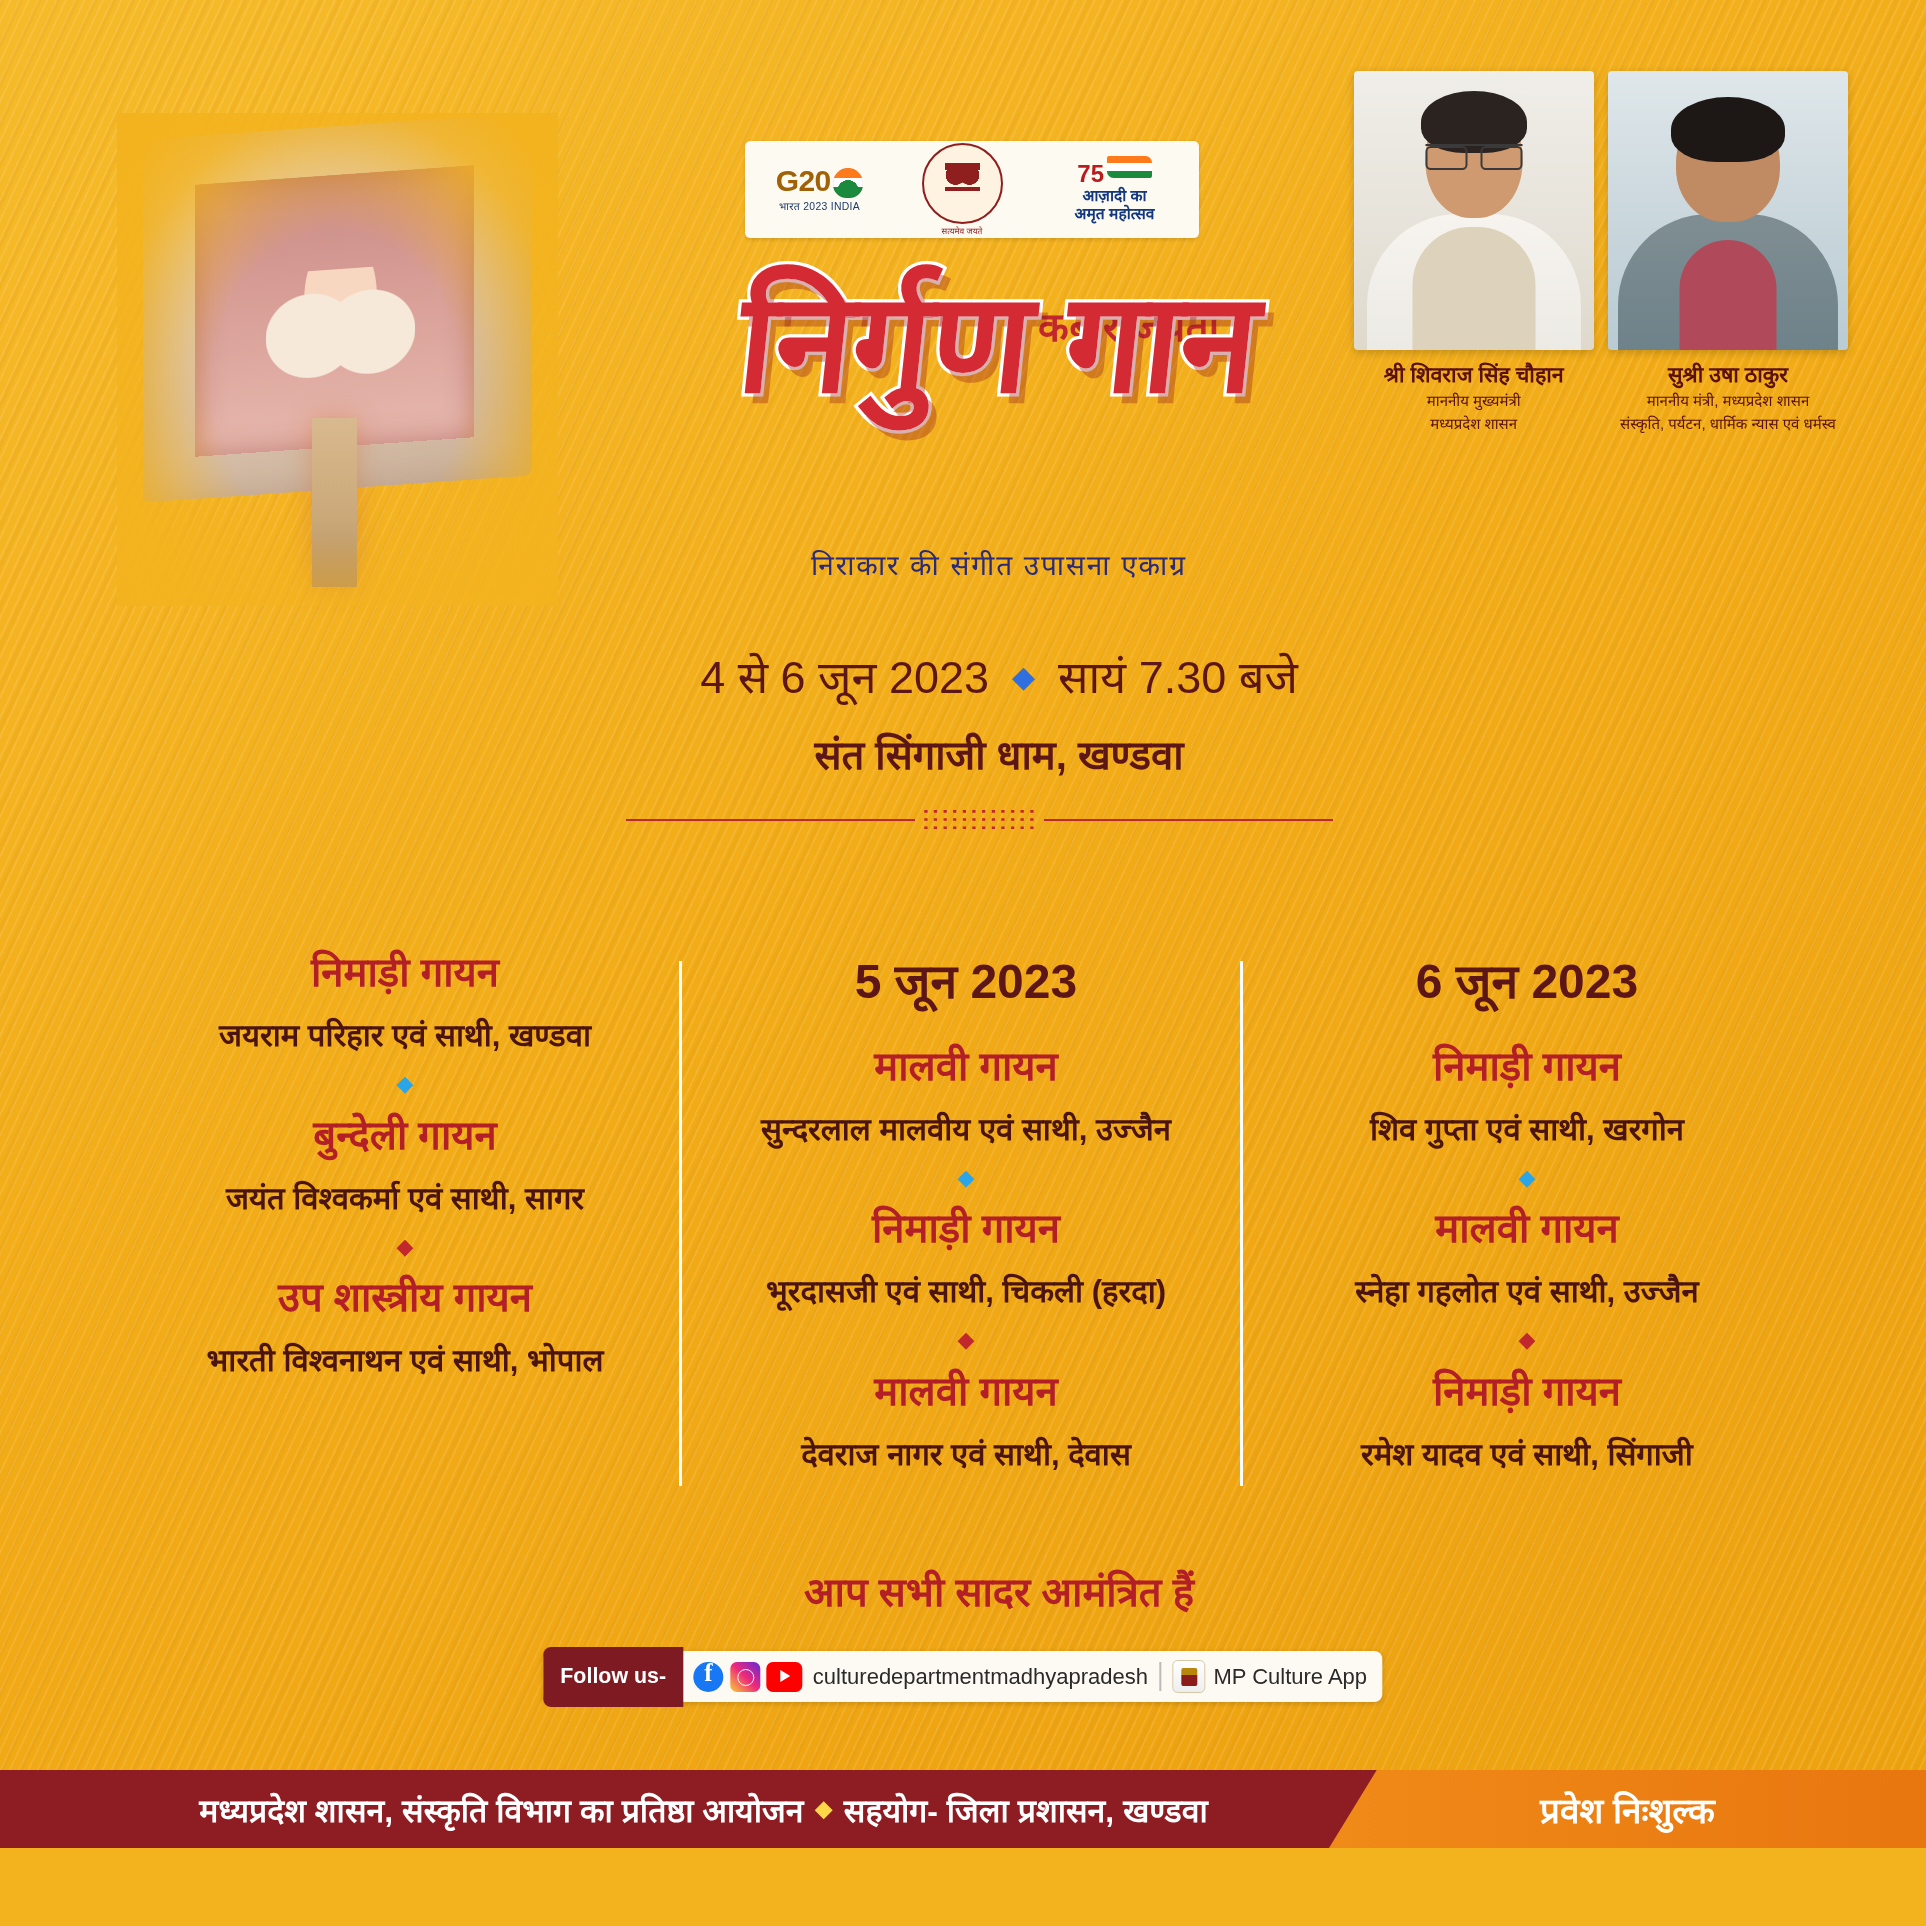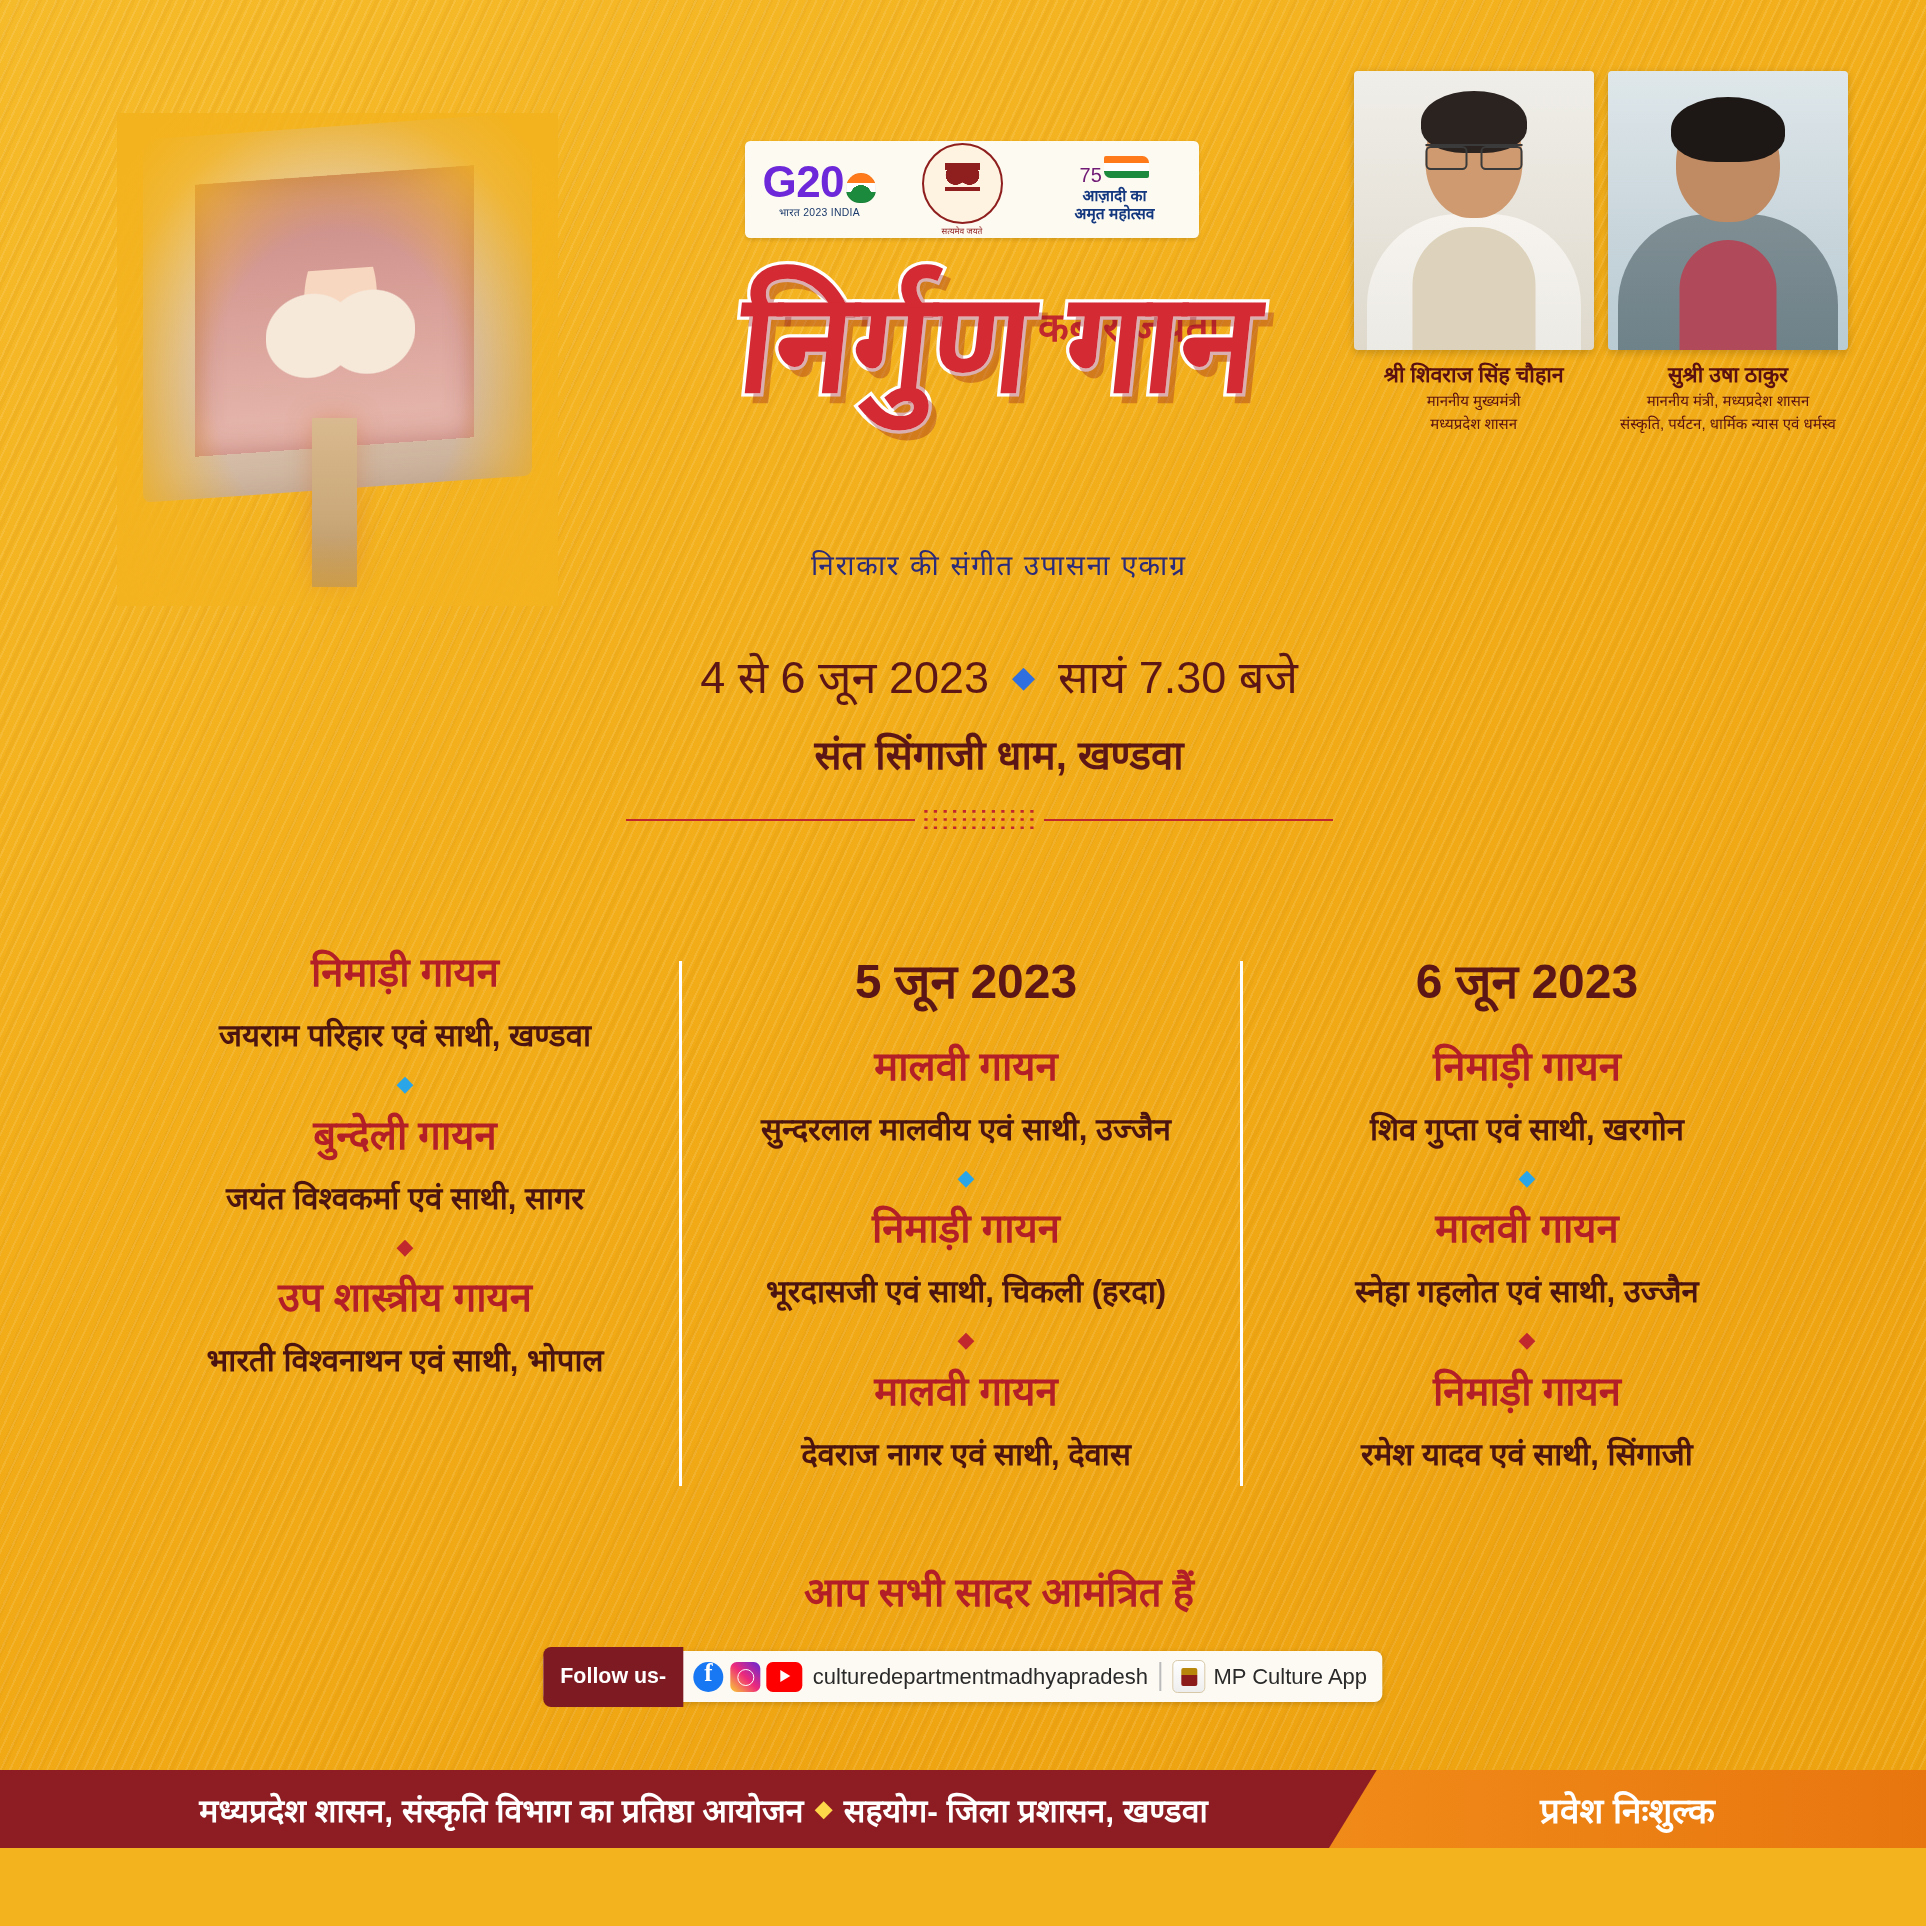--- a/index.html
+++ b/index.html
@@ -54,24 +54,24 @@
     justify-content: center;
     font-size: 9.7px;
     color: #333;
   }
   .g20 {
     position: relative;
     width: 123px;
     text-align: center;
   }
   .g20 .g20top {
-    font-size: 44px;
+    font-size: 30px;
     font-weight: 700;
     letter-spacing: -0.6px;
-    color: #6d28d9;
+    color: #a16207;
     line-height: 1;
     display: inline-block;
   }
   .g20 .lotus {
     display: inline-block;
     width: 30px;
     height: 30px;
     margin-left: 2.6px;
     vertical-align: -6.5px;
     background:
@@ -117,23 +117,23 @@
     font-size: 8.4px;
     color: #8f1f1f;
     margin-top: 1.3px;
   }
   .azadi {
     width: 143px;
     text-align: center;
     line-height: 1.15;
   }
   .azadi .a75 {
-    font-size: 20px;
-    font-weight: 400;
-    color: #701a75;
+    font-size: 24px;
+    font-weight: 700;
+    color: #b91c1c;
     display: inline-block;
   }
   .azadi .flagwave {
     display: inline-block;
     width: 45px;
     height: 22px;
     vertical-align: 3.9px;
     margin-left: 2.6px;
     background: linear-gradient(180deg, #ff7a1a 0 33%, #ffffff 33% 66%, #1b8a3c 66% 100%);
     border-radius: 1.9px 6.5px 1.9px 6.5px;

